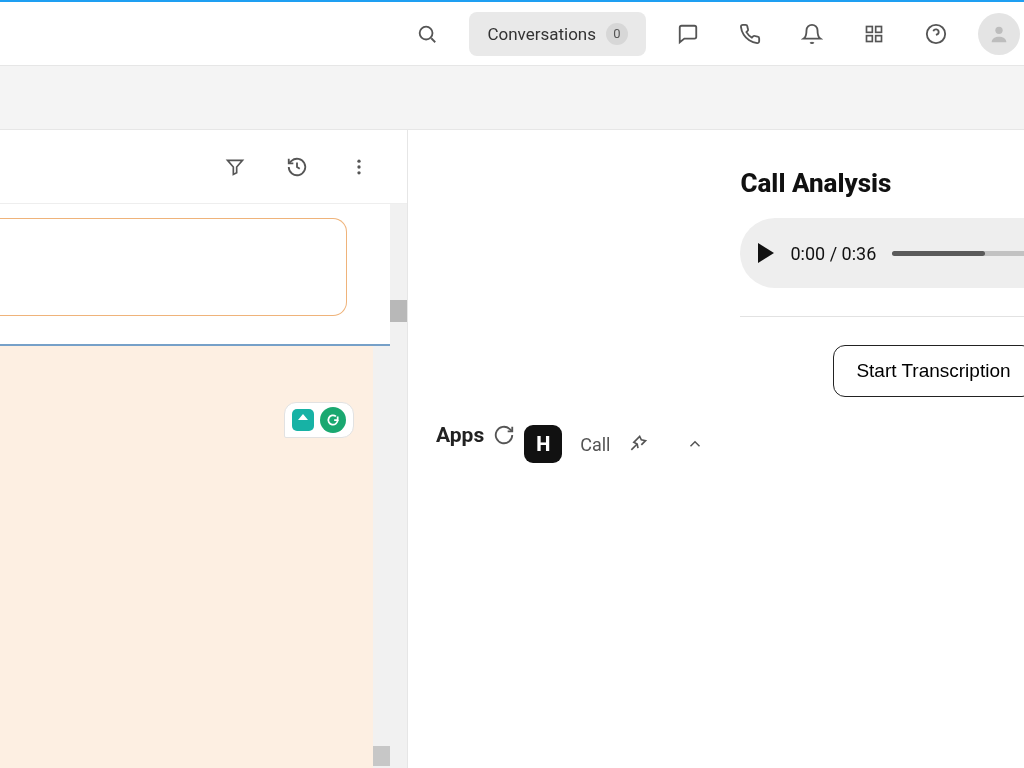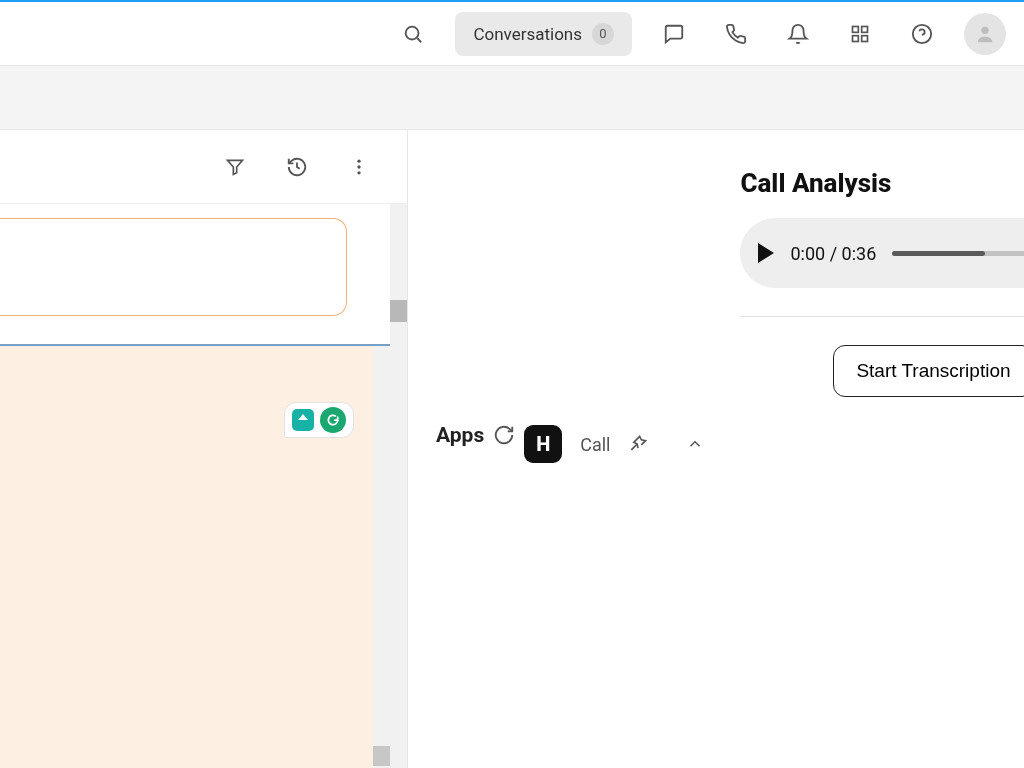--- a/index.html
+++ b/index.html
@@ -6,21 +6,21 @@
   html, body { width: 1024px; height: 768px; font-family: -apple-system, BlinkMacSystemFont, "Segoe UI", Roboto, sans-serif; background: #fff; overflow: hidden; }
 
   
   .page-accent { height: 2px; background: #1e9ff2; }
 
   
   .topnav {
     height: 64px;
     display: flex;
     align-items: center;
-    padding: 0 18px;
+    padding: 0 4px;
     border-bottom: 1px solid #e6e6e6;
     gap: 22px;
   }
   .topnav .spacer { flex: 1; }
   .icon-btn {
     width: 40px; height: 40px;
     display: flex; align-items: center; justify-content: center;
     color: #555; border-radius: 6px;
     cursor: pointer;
   }

